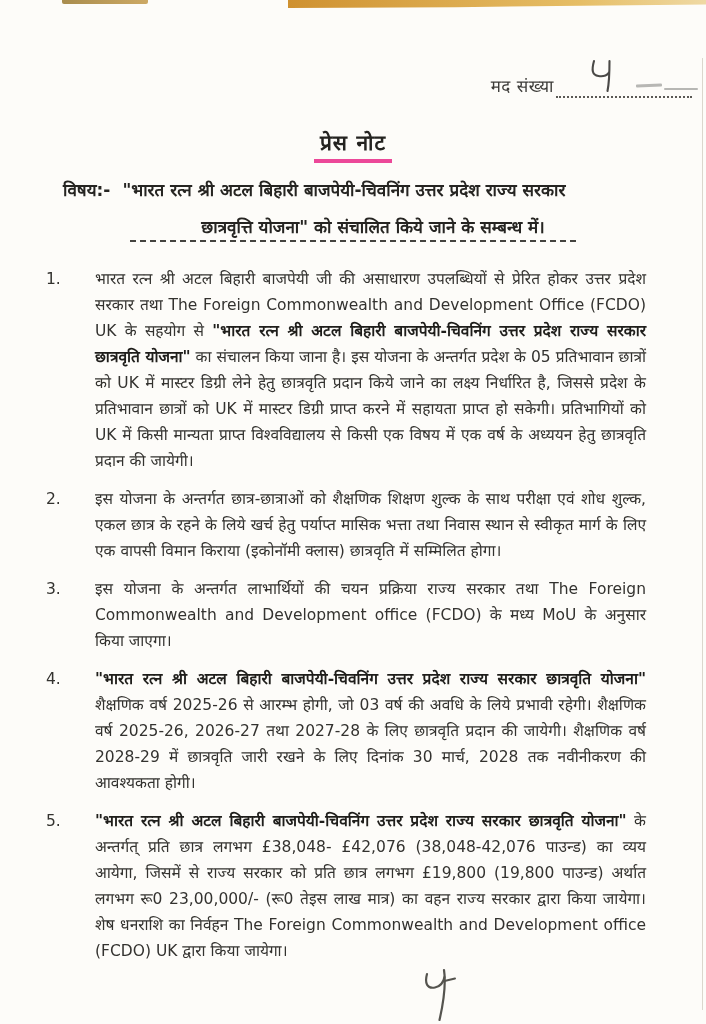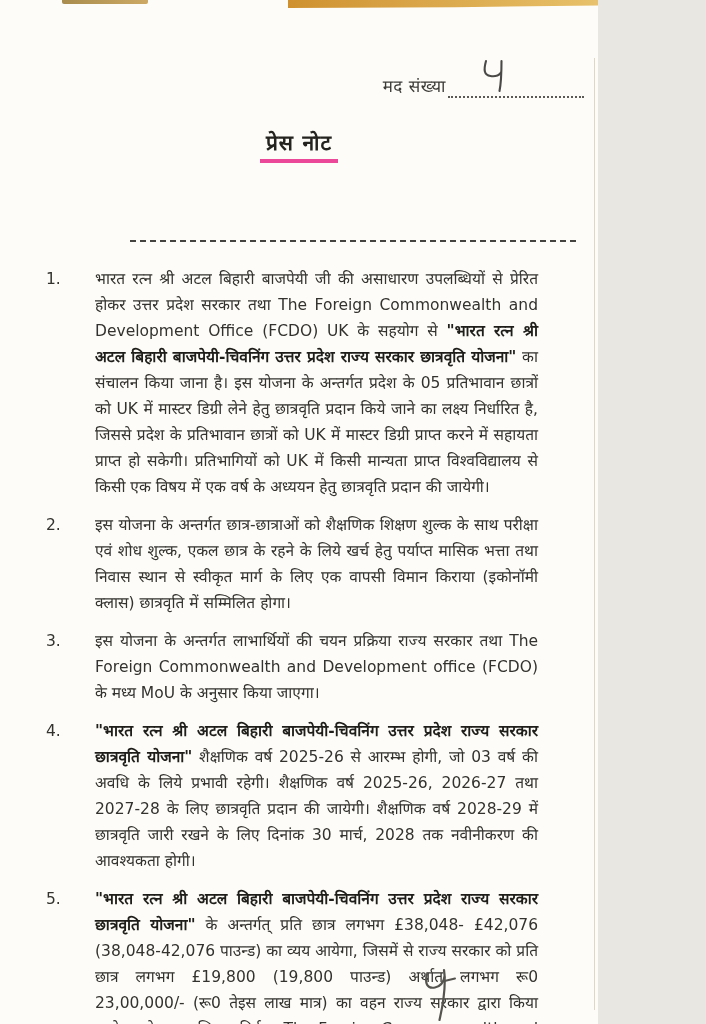--- a/index.html
+++ b/index.html
@@ -1,18 +1,18 @@
 <!DOCTYPE html>
 <html><head>
 <meta charset="utf-8">
 <style>
   html,body{margin:0;padding:0;}
   body{width:706px;height:1024px;overflow:hidden;background:#e9e7e2;}
   .page{
-    position:relative;width:598px;height:1024px;background:#fdfcf9;
+    position:relative;width:706px;height:1024px;background:#fdfcf9;
     font-family:"DejaVu Sans","Liberation Sans",sans-serif;
     color:#33322f;overflow:hidden;
   }
   
   .tape-a{position:absolute;left:62px;top:0;width:86px;height:4px;
     background:linear-gradient(to right,#9a7930,#c49a4a);opacity:.85;border-radius:0 0 2px 2px;}
   .tape-b{position:absolute;left:288px;top:0;width:418px;height:8px;
     background:linear-gradient(to right,#cf9130,#e6be66 70%,#efd9a4);
     clip-path:polygon(0 0,100% 0,100% 55%,40% 90%,0 100%);}
   .edge-line{position:absolute;right:3px;top:58px;bottom:14px;width:1px;background:#dbd7cd;}
@@ -72,20 +72,27 @@
           <path d="M23.5 3 C23.5 11, 23.3 24, 21.5 33" fill="none" stroke="#4a4947" stroke-width="2.1" stroke-linecap="round"></path>
         </svg>
       </span>
     </span>
   </div>
 
   <div class="title">
     <span>प्रेस नोट</span>
   </div>
 
+  <div class="subject">
+    <div class="subj-line1">
+      <span class="lbl">विषय:-</span>
+      <span>"भारत रत्न श्री अटल बिहारी बाजपेयी-चिवनिंग उत्तर प्रदेश राज्य सरकार</span>
+    </div>
+    <div class="subj-line2">छात्रवृत्ति योजना" को संचालित किये जाने के सम्बन्ध में।</div>
+  </div>
   <div class="subj-sep"></div>
 
   <div class="paras">
 
     <div class="para">
       <span class="num">1.</span>
       <span class="seg">भारत रत्न श्री अटल बिहारी बाजपेयी जी की असाधारण उपलब्धियों से प्रेरित होकर उत्तर प्रदेश सरकार तथा The Foreign Commonwealth and Development Office (FCDO) UK के सहयोग से </span><span class="seg-b">"भारत रत्न श्री अटल बिहारी बाजपेयी-चिवनिंग उत्तर प्रदेश राज्य सरकार छात्रवृति योजना"</span><span class="seg"> का संचालन किया जाना है। इस योजना के अन्तर्गत प्रदेश के 05 प्रतिभावान छात्रों को UK में मास्टर डिग्री लेने हेतु छात्रवृति प्रदान किये जाने का लक्ष्य निर्धारित है, जिससे प्रदेश के प्रतिभावान छात्रों को UK में मास्टर डिग्री प्राप्त करने में सहायता प्राप्त हो सकेगी। प्रतिभागियों को UK में किसी मान्यता प्राप्त विश्वविद्यालय से किसी एक विषय में एक वर्ष के अध्ययन हेतु छात्रवृति प्रदान की जायेगी।</span>
     </div>
 
     <div class="para">

